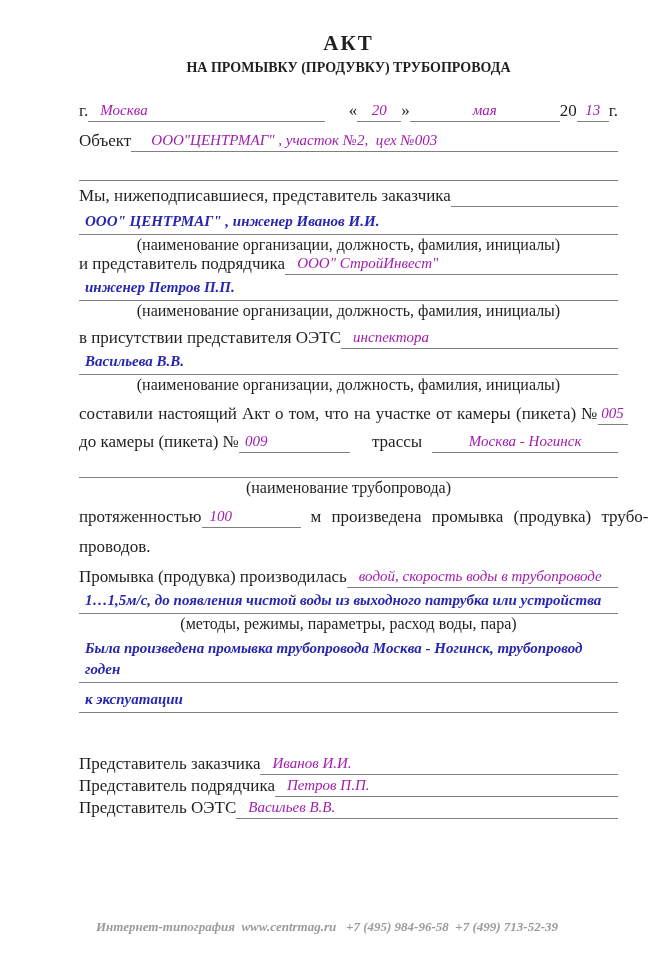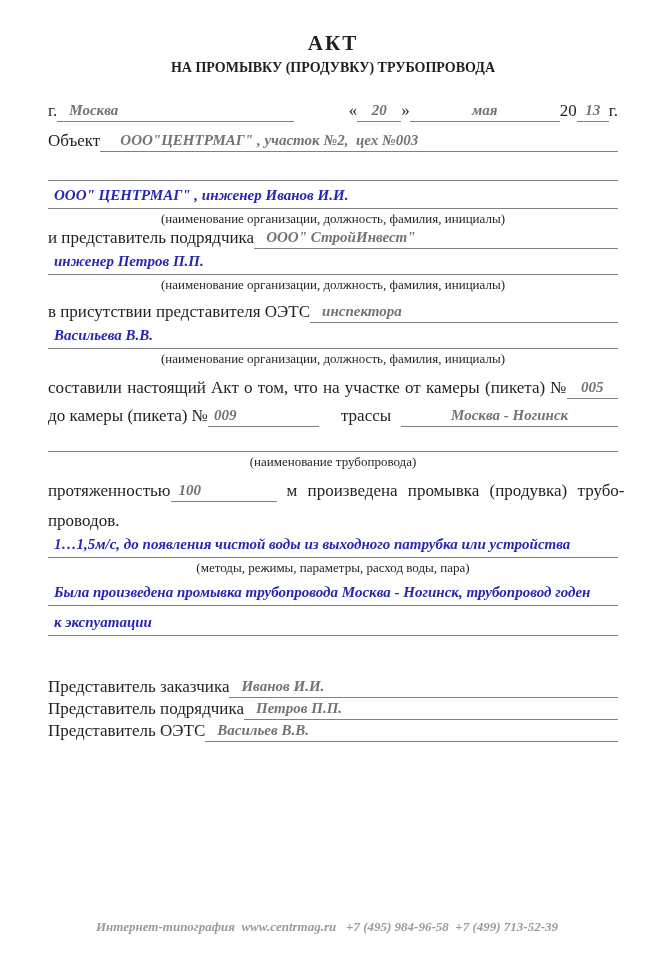--- a/index.html
+++ b/index.html
@@ -6,21 +6,21 @@
   .page {
     position: relative;
     width: 670px;
     height: 955px;
     background: #ffffff;
     font-family: "Liberation Serif", serif;
     color: #1f1f1f;
     overflow: hidden;
     box-sizing: border-box;
   }
-  .content { padding: 30px 52px 0 48px; }
+  .content { padding: 30px 52px 0 79px; }
 
   .title {
     margin: 0;
     text-align: center;
     font-size: 21px;
     font-weight: bold;
     letter-spacing: 2px;
     line-height: 26px;
   }
   .subtitle {
@@ -39,22 +39,22 @@
   }
   .lbl { white-space: nowrap; }
   .field {
     border-bottom: 1px solid #808080;
     white-space: pre;
   }
   .grow { flex: 1 1 auto; min-width: 30px; }
   .spacer { flex: 1 1 auto; }
 
   .fill {
-    color: #737373;
-    font-weight: bold;
+    color: #a21caf;
+    font-weight: normal;
     font-style: italic;
     font-size: 15px;
     line-height: 21px;
     white-space: pre;
   }
   .center { text-align: center; }
   .padL { padding-left: 12px; }
 
   .value-line {
     border-bottom: 1px solid #808080;
@@ -64,21 +64,21 @@
     font-size: 15px;
     line-height: 21px;
     padding: 0 4px 2px 6px;
     white-space: pre-wrap;
   }
 
   .hr-line { border-bottom: 1px solid #808080; height: 0; }
 
   .caption {
     text-align: center;
-    font-size: 13px;
+    font-size: 16px;
     line-height: 16px;
     margin-top: 2px;
   }
 
   .w-city  { width: 225px; }
   .w-day   { width: 44px; }
   .w-month { width: 150px; }
   .w-year  { width: 32px; }
   .w-from  { width: 60px; }
   .w-to    { width: 105px; }
@@ -131,20 +131,24 @@
       <span class="lbl">г.</span>
     </div>
 
     <div class="row mt8">
       <span class="lbl">Объект</span>
       <span class="field fill grow" style="padding-left:20px;">ООО"ЦЕНТРМАГ" , участок №2,  цех №003</span>
     </div>
 
     <div class="hr-line mt28"></div>
 
+    <div class="row mt4">
+      <span class="lbl">Мы, нижеподписавшиеся, представитель заказчика</span>
+      <span class="field grow"></span>
+    </div>
     <div class="value-line mt4">ООО" ЦЕНТРМАГ" , инженер Иванов И.И.</div>
     <div class="caption">(наименование организации, должность, фамилия, инициалы)</div>
 
     <div class="row mt12">
       <span class="lbl">и представитель подрядчика</span>
       <span class="field fill grow padL">ООО" СтройИнвест"</span>
     </div>
     <div class="value-line mt2">инженер Петров П.П.</div>
     <div class="caption">(наименование организации, должность, фамилия, инициалы)</div>
 
@@ -171,20 +175,24 @@
 
     <div class="row mt10">
       <span class="lbl">протяженностью</span>
       <span class="field fill w-len" style="padding-left:8px;">100</span>
       <span class="lbl grow" style="padding-left:10px; word-spacing:6px;">м произведена промывка (продувка) трубо-</span>
     </div>
     <div class="row mt8">
       <span class="lbl">проводов.</span>
     </div>
 
+    <div class="row mt8">
+      <span class="lbl">Промывка (продувка) производилась</span>
+      <span class="field fill grow padL">водой, скорость воды в трубопроводе</span>
+    </div>
     <div class="value-line mt2">1…1,5м/с, до появления чистой воды из выходного патрубка или устройства</div>
     <div class="caption">(методы, режимы, параметры, расход воды, пара)</div>
 
     <div class="value-line mt6">Была произведена промывка трубопровода Москва - Ногинск, трубопровод годен</div>
     <div class="value-line mt6">к экспуатации</div>
 
     <div class="row mt40">
       <span class="lbl">Представитель заказчика</span>
       <span class="field fill grow padL">Иванов И.И.</span>
     </div>

